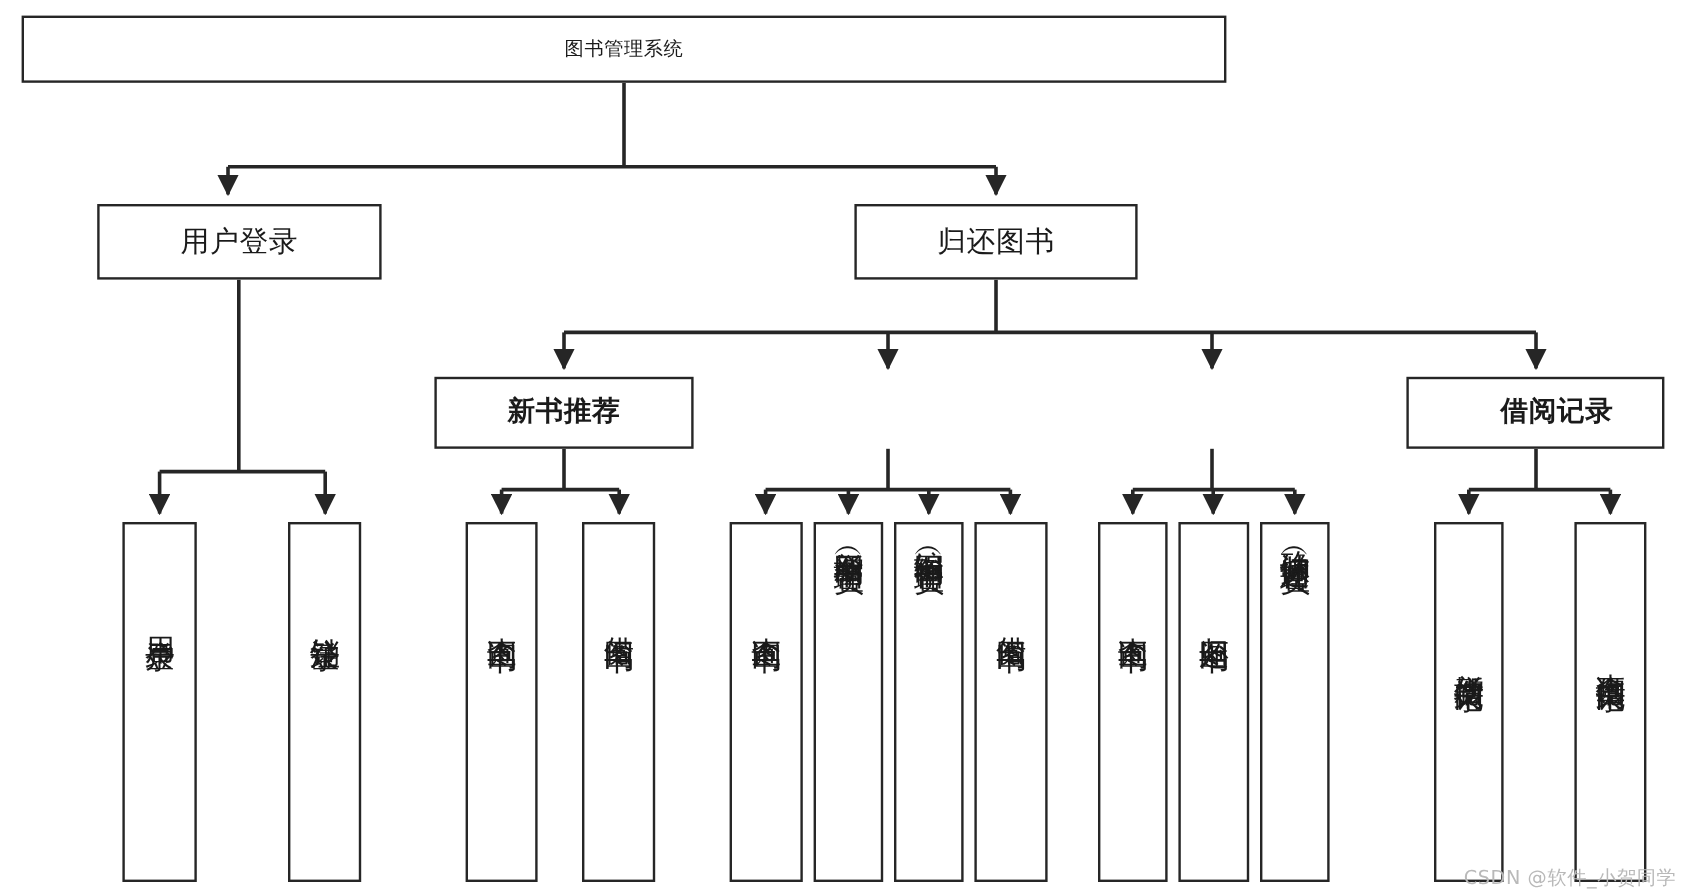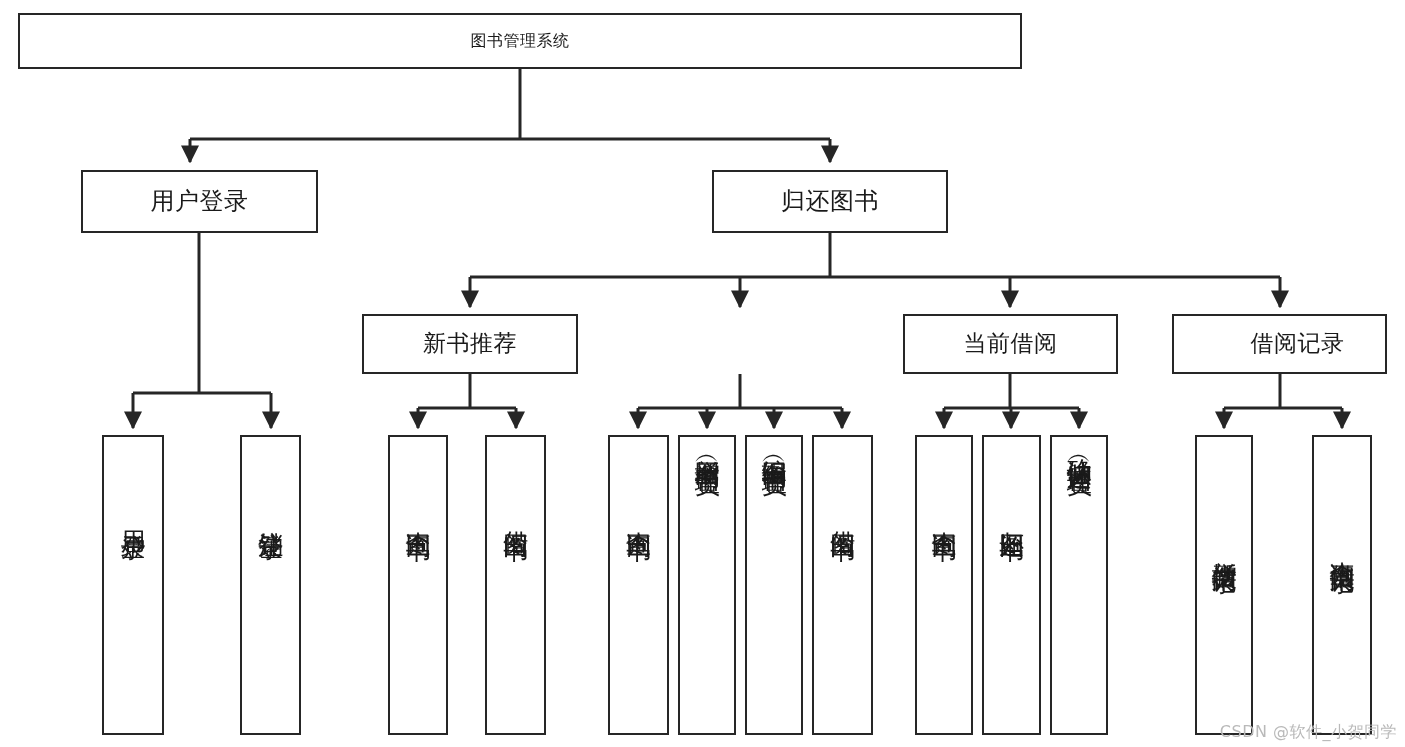--- a/index.html
+++ b/index.html
@@ -36,21 +36,21 @@
     color: #1a1a1a;
   }
   .node .label {
     display: block;
     text-align: center;
     line-height: 1.12;
     letter-spacing: 0.5px;
   }
   .node.root .label { font-size: 16px; }
   .node.lvl2 .label { font-size: 24px; }
-  .node.lvl3 .label { font-size: 23px; }
+  .node.lvl3 .label { font-size: 23px; font-weight: bold; }
 
   .node.leaf {
     align-items: flex-start;
     padding-top: 0px;
   }
   .node.leaf .label {
     writing-mode: vertical-rl;
     text-orientation: upright;
     font-size: 25px;
     line-height: 1.18;
@@ -141,23 +141,20 @@
   <div class="node lvl2" style="left:81px; top:170px; width:237px; height:63px;">
     <span class="label">用户登录</span>
   </div>
   <div class="node lvl2" style="left:712px; top:170px; width:236px; height:63px;">
     <span class="label">归还图书</span>
   </div>
 
   <div class="node lvl3" style="left:362px; top:314px; width:216px; height:60px;">
     <span class="label">新书推荐</span>
   </div>
-  <div class="node lvl3" style="left:903px; top:314px; width:215px; height:60px;">
-    <span class="label">当前借阅</span>
-  </div>
   <div class="node lvl3" style="left:1172px; top:314px; width:215px; height:60px;padding-left:36px;">
     <span class="label">借阅记录</span>
   </div>
 
   <div class="node leaf lower" style="left:102px; top:435px; width:62px; height:300px;">
     <span class="label">用户登录</span>
   </div>
   <div class="node leaf lower" style="left:240px; top:435px; width:61px; height:300px;">
     <span class="label">注销登录</span>
   </div>

